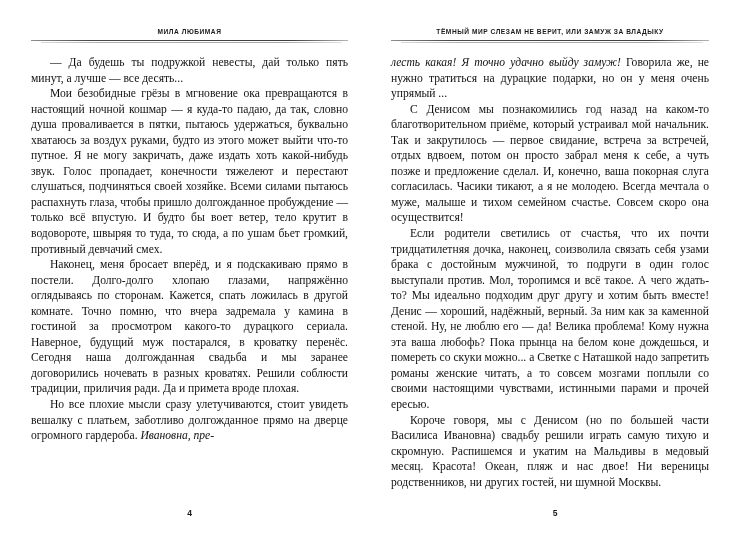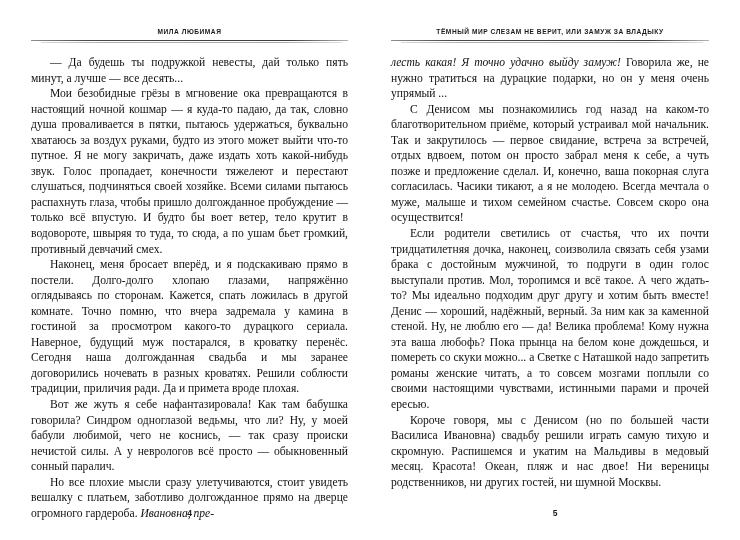--- a/index.html
+++ b/index.html
@@ -123,21 +123,20 @@
 
     <div class="runhead">
       <span class="runhead-text">МИЛА ЛЮБИМАЯ</span>
       <div class="runhead-rule"></div>
     </div>
 
     <div class="body-text">
       <p>— Да будешь ты подружкой невесты, дай только пять минут, а лучше — все десять...</p>
       <p>Мои безобидные грёзы в мгновение ока превращаются в настоящий ночной кошмар — я куда-то падаю, да так, словно душа проваливается в пятки, пытаюсь удержаться, буквально хватаюсь за воздух руками, будто из этого может выйти что-то путное. Я не могу закричать, даже издать хоть какой-нибудь звук. Голос пропадает, конечности тяжелеют и перестают слушаться, подчиняться своей хозяйке. Всеми силами пытаюсь распахнуть глаза, чтобы пришло долгожданное пробуждение — только всё впустую. И будто бы воет ветер, тело крутит в водовороте, швыряя то туда, то сюда, а по ушам бьет громкий, противный девчачий смех.</p>
       <p>Наконец, меня бросает вперёд, и я подскакиваю прямо в постели. Долго-долго хлопаю глазами, напряжённо оглядываясь по сторонам. Кажется, спать ложилась в другой комнате. Точно помню, что вчера задремала у камина в гостиной за просмотром какого-то дурацкого сериала. Наверное, будущий муж постарался, в кроватку перенёс. Сегодня наша долгожданная свадьба и мы заранее договорились ночевать в разных кроватях. Решили соблюсти традиции, приличия ради. Да и примета вроде плохая.</p>
-      <p>Вот же жуть я себе нафантазировала! Как там бабушка говорила? Синдром одноглазой ведьмы, что ли? Ну, у моей бабули любимой, чего не коснись, — так сразу происки нечистой силы. А у неврологов всё просто — обыкновенный сонный паралич.</p>
       <p><span>Но все плохие мысли сразу улетучиваются, стоит увидеть вешалку с платьем, заботливо долгожданное прямо на дверце огромного гардероба. </span><em>Ивановна, пре-</em></p>
     </div>
 
     <div class="folio">4</div>
   </div>
 
   <div class="page page-right">
 
     <div class="runhead">
       <span class="runhead-text">ТЁМНЫЙ МИР СЛЕЗАМ НЕ ВЕРИТ, ИЛИ ЗАМУЖ ЗА ВЛАДЫКУ</span>

